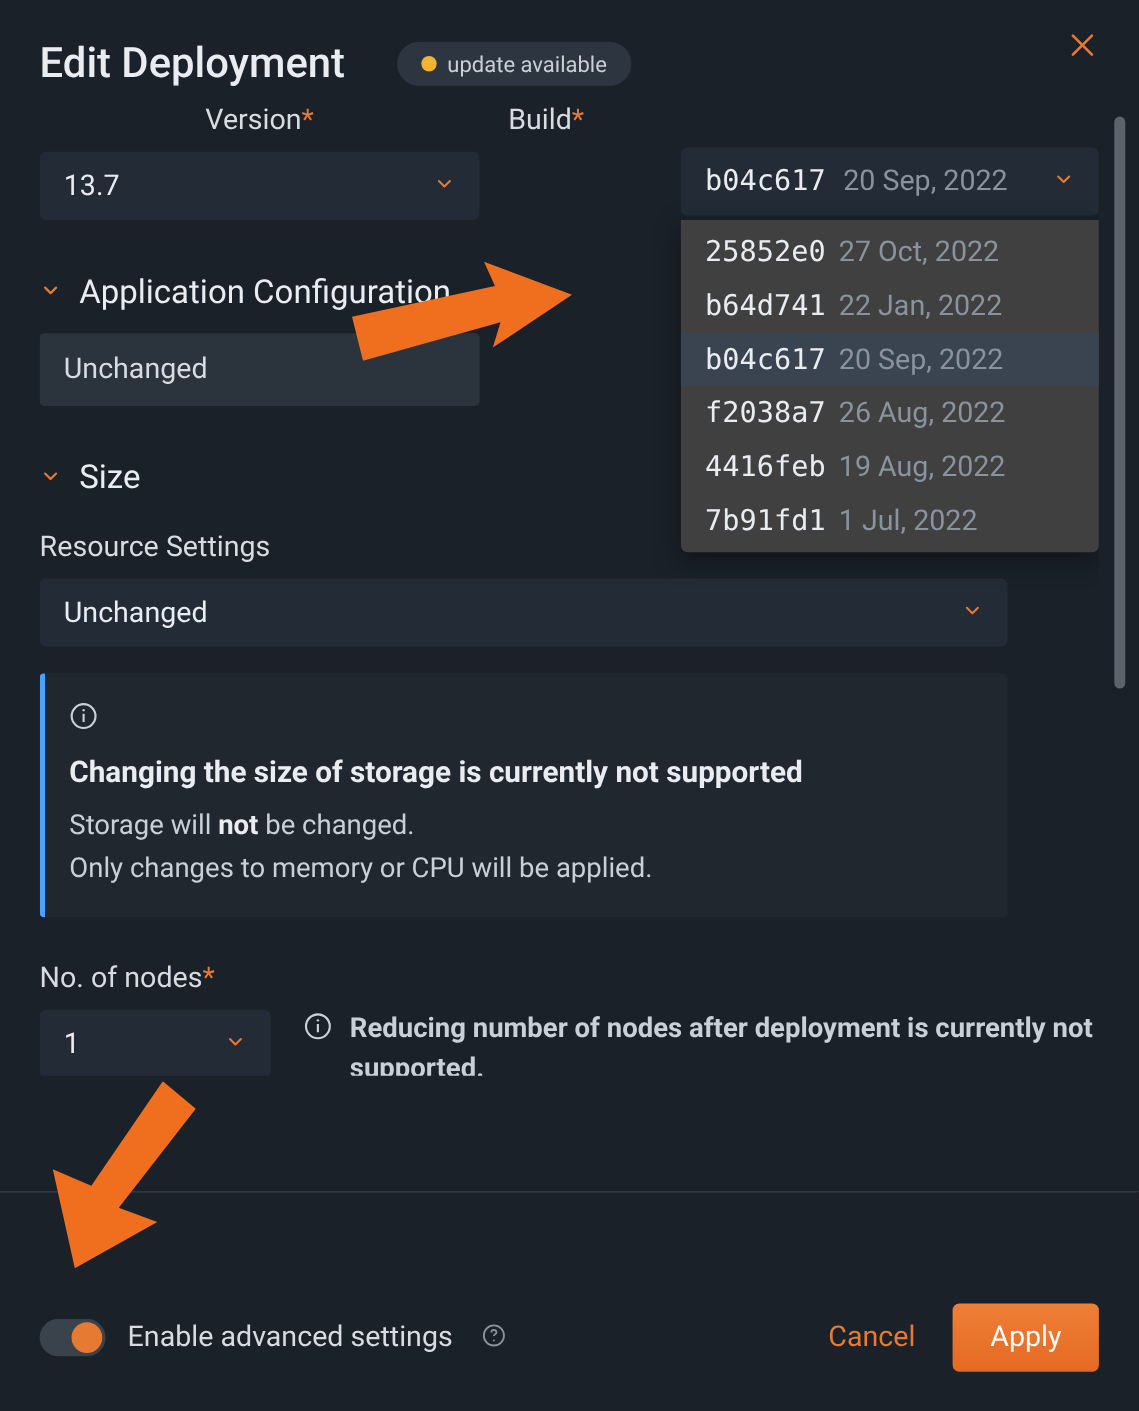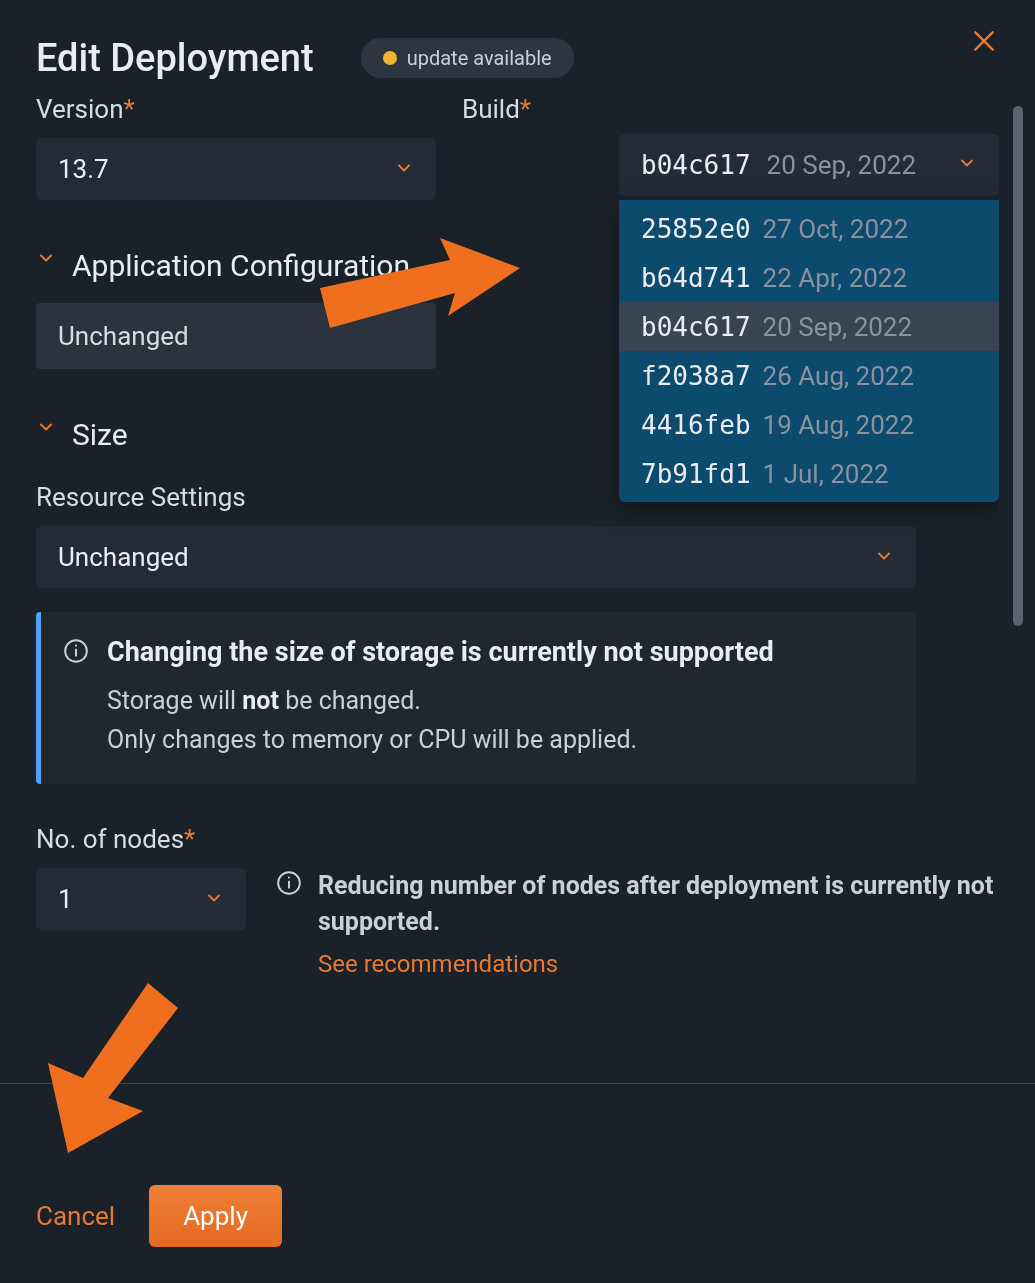--- a/index.html
+++ b/index.html
@@ -19,49 +19,49 @@
   .row { display: flex; gap: 26px; }
   .col { flex: 1; min-width: 0; }
 
   .label { font-size: 26px; color: #d7dce1; margin-bottom: 14px; display: block; }
   .req { color: #e77a33; }
 
   .select { display: flex; align-items: center; justify-content: space-between; height: 62px; background: #232c36; border-radius: 6px; padding: 0 22px; font-size: 26px; color: #e9edf1; cursor: pointer; }
   .select .chev { color: #e77a33; }
   .chev svg { width: 20px; height: 20px; }
 
-  .section-hd { display: flex; gap: 16px; margin-top: 48px; margin-bottom: 20px; cursor: pointer; }
+  .section-hd { display: flex; align-items: center; gap: 16px; margin-top: 48px; margin-bottom: 20px; cursor: pointer; }
   .section-hd .chev { color: #e77a33; }
   .section-title { font-size: 30px; color: #e9edf1; }
 
   .static-box { background: #2b333d; border-radius: 4px; padding: 18px 22px; font-size: 26px; color: #d7dce1; }
 
   .sublabel { font-size: 26px; color: #d7dce1; margin: 30px 0 14px 0; display: block; }
 
-  .info-box { display: flex; background: #20272f; border-left: 5px solid #4aa3ff; border-radius: 4px; padding: 24px 22px; margin-top: 24px; gap: 18px; }
+  .info-box { display: flex; background: #20272f; border-left: 5px solid #4aa3ff; border-radius: 4px; padding: 24px 22px; margin-top: 24px; gap: 18px; flex-direction: column; }
   .info-icon { flex: 0 0 auto; color: #c9d0d8; margin-top: 2px; }
   .info-icon svg { width: 26px; height: 26px; }
   .info-body { flex: 1; }
   .info-title { font-size: 27px; font-weight: 700; color: #e9edf1; margin-bottom: 14px; }
   .info-text { font-size: 25px; color: #c9d0d8; line-height: 1.55; }
   .info-text .b { font-weight: 700; color: #e9edf1; }
 
   .nodes-row { display: flex; gap: 30px; margin-top: 14px; align-items: flex-start; }
   .nodes-select { width: 210px; }
   .nodes-note { flex: 1; display: flex; gap: 16px; }
   .nodes-note .txt { font-size: 25px; color: #c9d0d8; line-height: 1.45; font-weight: bold; }
   .link { color: #e77a33; font-size: 24px; display: inline-block; margin-top: 10px; cursor: pointer; }
 
   
   .dropdown { position: absolute; right: 0; top: 0; width: 380px; z-index: 10; }
   .dd-sel { display:flex; align-items:center; justify-content:space-between; height:62px; background:#232c36; border-radius:6px; padding:0 22px; cursor:pointer; }
   .dd-sel .chev { color:#e77a33; }
   .dd-id { font-size:26px; color:#e9edf1; font-family: ui-monospace,Menlo,monospace; font-weight:500; }
   .dd-date { font-size:26px; color:#8a939d; margin-left:12px; }
-  .dd-list { background:#0c4a6e; border-radius:0 0 6px 6px; margin-top:4px; padding:4px 0; box-shadow:0 8px 24px rgba(0,0,0,.4); }
+  .dd-list { background:#404040; border-radius:0 0 6px 6px; margin-top:4px; padding:4px 0; box-shadow:0 8px 24px rgba(0,0,0,.4); }
   .dd-item { display:flex; align-items:center; height:49px; padding:0 22px; cursor:pointer; }
   .dd-item.selected { background:#3a4450; }
 
   
   .footer { position:absolute; left:0; right:0; bottom:0; height:200px; border-top:1px solid #3a424c; padding:64px 36px 0 36px; display:flex; align-items:center; justify-content:space-between; }
   .toggle-wrap { display:flex; align-items:center; gap:20px; }
   .toggle { width:60px; height:34px; background:#3a424c; border-radius:17px; position:relative; cursor:pointer; }
   .toggle-knob { position:absolute; top:3px; right:3px; width:28px; height:28px; border-radius:50%; background:#e77a33; }
   .toggle-label { font-size:26px; color:#d7dce1; }
   .help { margin-left:6px; color:#8a939d; }
@@ -94,21 +94,21 @@
     <div class="title">Edit Deployment</div>
     <div class="badge">
       <span class="badge-dot"></span>
       <span class="badge-text">update available</span>
     </div>
   </div>
 
   <div class="content">
 
     <div class="row">
-      <div class="col" style="flex:0 0 400px;">
+      <div class="col" style="flex:0 0 400px;text-align:center;">
         <span class="label"><span>Version</span><span class="req">*</span></span>
         <div class="select">
           <span>13.7</span>
           <span class="chev">
             <svg viewBox="0 0 24 24" fill="none" stroke="currentColor" stroke-width="2.2" stroke-linecap="round" stroke-linejoin="round">
                 <polyline points="6 9 12 15 18 9"></polyline>
               </svg>
           </span>
         </div>
       </div>
@@ -127,21 +127,21 @@
                 </svg>
             </span>
           </div>
           <div class="dd-list" id="dd-list">
               <div class="dd-item">
                 <span class="dd-id">25852e0</span>
                 <span class="dd-date">27 Oct, 2022</span>
               </div>
               <div class="dd-item">
                 <span class="dd-id">b64d741</span>
-                <span class="dd-date">22 Apr, 2022</span>
+                <span class="dd-date">22 Jan, 2022</span>
               </div>
               <div class="dd-item selected">
                 <span class="dd-id">b04c617</span>
                 <span class="dd-date">20 Sep, 2022</span>
               </div>
               <div class="dd-item">
                 <span class="dd-id">f2038a7</span>
                 <span class="dd-date">26 Aug, 2022</span>
               </div>
               <div class="dd-item">
@@ -235,19 +235,32 @@
         <polygon points="200,30 120,0 130,22 0,50 10,90 135,55 128,78" fill="#ef6f1f"></polygon>
       </svg>
   </div>
   <div class="arrow arrow2">
     <svg width="130" height="170" viewBox="0 0 130 170">
         <polygon points="20,170 0,80 35,95 100,0 130,25 60,115 95,128" fill="#ef6f1f"></polygon>
       </svg>
   </div>
 
   <div class="footer">
+    <div class="toggle-wrap">
+      <div class="toggle">
+        <div class="toggle-knob"></div>
+      </div>
+      <span class="toggle-label">Enable advanced settings</span>
+      <span class="help">
+        <svg viewBox="0 0 24 24" fill="none" stroke="currentColor" stroke-width="1.8">
+            <circle cx="12" cy="12" r="10"></circle>
+            <path d="M9.5 9a2.5 2.5 0 0 1 5 0c0 1.5-2.5 2-2.5 3.5"></path>
+            <circle cx="12" cy="17" r="1" fill="currentColor" stroke="none"></circle>
+          </svg>
+      </span>
+    </div>
     <div class="actions">
       <span class="btn-cancel">Cancel</span>
       <span class="btn-apply">Apply</span>
     </div>
   </div>
 
 </div>
 
 </body></html>

